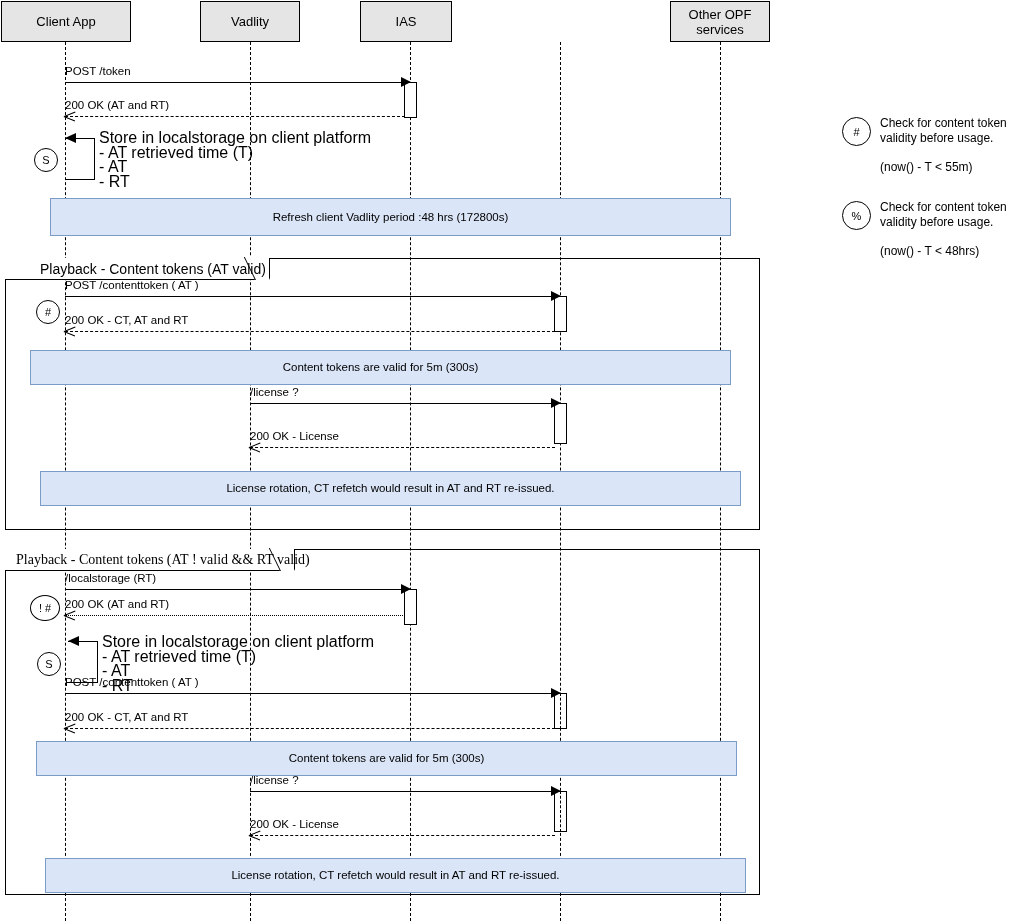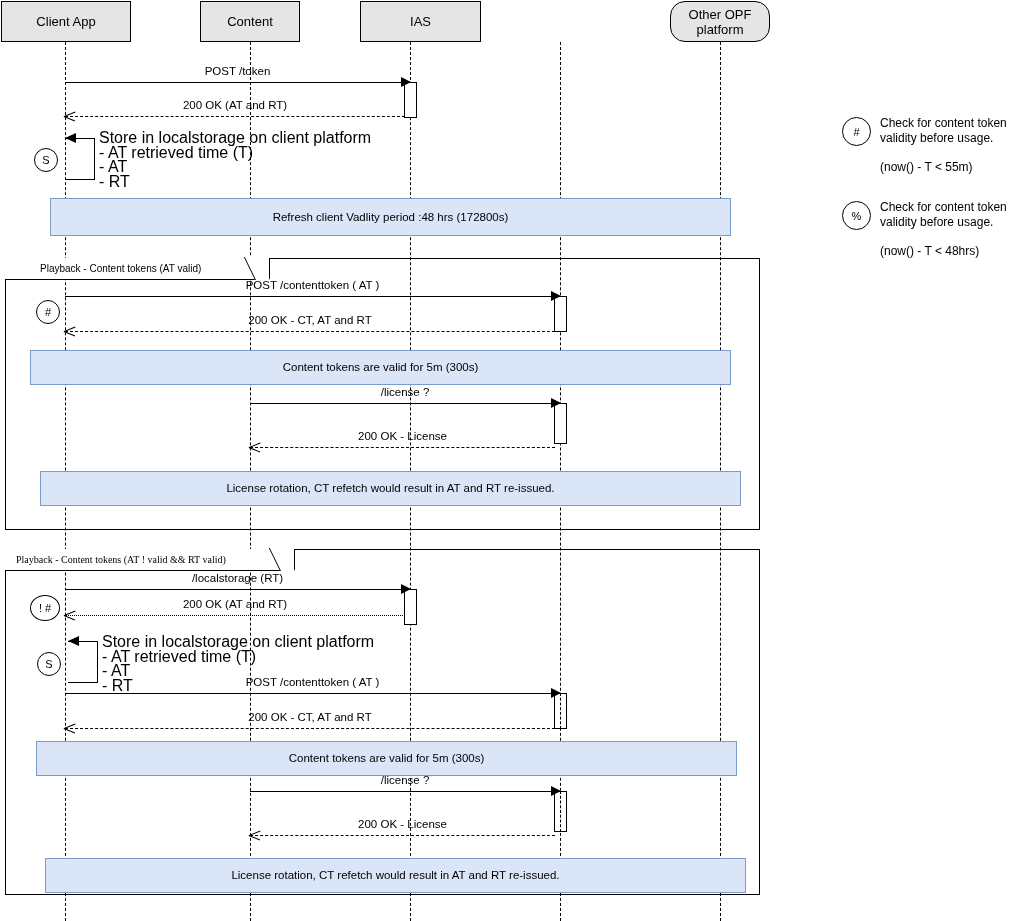--- a/index.html
+++ b/index.html
@@ -20,21 +20,21 @@
   .activation{
     position:absolute;box-sizing:border-box;border:1.4px solid #000;background:#fff;
   }
 
   
   .msg{position:absolute;height:0;}
   .msg .line{position:absolute;left:0;top:0;width:100%;height:0;border-top:1.4px solid #000;}
   .msg.dashed .line{border-top:1.4px dashed #000;}
   .msg.dotted .line{border-top:1.4px dotted #000;}
   .msg .label{
-    position:absolute;left:0;width:100%;bottom:4px;text-align:center;
+    position:absolute;left:0;width:100%;bottom:4px;
     font-size:11.5px;line-height:13px;white-space:nowrap;
   }
   
   .head-r{
     position:absolute;right:-1px;top:-5px;width:0;height:0;
     border-top:5px solid transparent;border-bottom:5px solid transparent;
     border-left:10px solid #000;
   }
   
   .head-l-open{
@@ -72,21 +72,21 @@
   .frag-tab{
     position:absolute;box-sizing:border-box;height:22px;
     border-right:1.4px solid #000;border-bottom:1.4px solid #000;
     background:#fff;
   }
   .frag-tab .cut{
     position:absolute;right:-1px;top:-1px;width:14px;height:23px;background:#fff;
     border-left:1.4px solid #000;transform:skewX(26deg);transform-origin:bottom left;
   }
   .frag-label{
-    position:absolute;font-size:10px;line-height:14px;white-space:nowrap;text-align:center;
+    position:absolute;font-size:14px;line-height:14px;white-space:nowrap;text-align:center;
   }
 
   
   .marker{
     position:absolute;border:1.3px solid #000;border-radius:50%;
     display:flex;align-items:center;justify-content:center;
     font-size:11px;background:#fff;
   }
 
   
@@ -106,28 +106,28 @@
   <div class="lifeline" style="left:65px;top:42px;height:879px;"></div>
   <div class="lifeline" style="left:250px;top:42px;height:879px;"></div>
   <div class="lifeline" style="left:410px;top:42px;height:879px;"></div>
   <div class="lifeline" style="left:560px;top:42px;height:879px;"></div>
   <div class="lifeline" style="left:720px;top:42px;height:879px;"></div>
 
   <div class="actor-box" style="left:1px;top:1px;width:130px;height:41px;">
     <span>Client App</span>
   </div>
   <div class="actor-box" style="left:200px;top:1px;width:100px;height:41px;">
-    <span>Content</span>
-  </div>
-  <div class="actor-box" style="left:360px;top:1px;width:121px;height:41px;">
+    <span>Vadlity</span>
+  </div>
+  <div class="actor-box" style="left:360px;top:1px;width:92px;height:41px;">
     <span>IAS</span>
   </div>
-  <div class="actor-box" style="left:670px;top:1px;width:100px;height:41px;flex-direction:column;border-radius:15px;">
+  <div class="actor-box" style="left:670px;top:1px;width:100px;height:41px;flex-direction:column;">
     <span>Other OPF</span>
-    <span>platform</span>
+    <span>services</span>
   </div>
 
   <div class="activation" style="left:404px;top:82px;width:13px;height:36px;"></div>
 
   <div class="msg" style="left:65px;top:82px;width:345px;">
     <div class="line"></div>
     <div class="head-r"></div>
     <div class="label">POST /token</div>
   </div>
 

